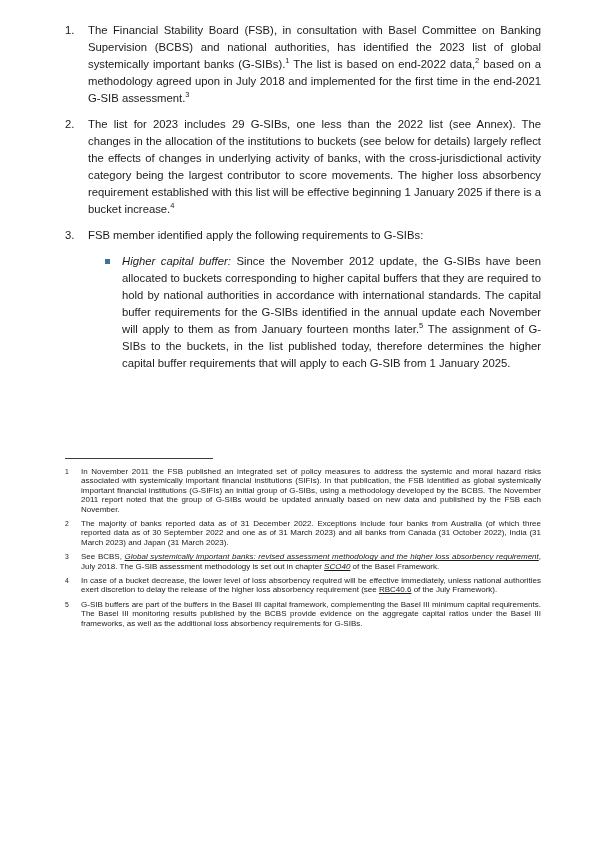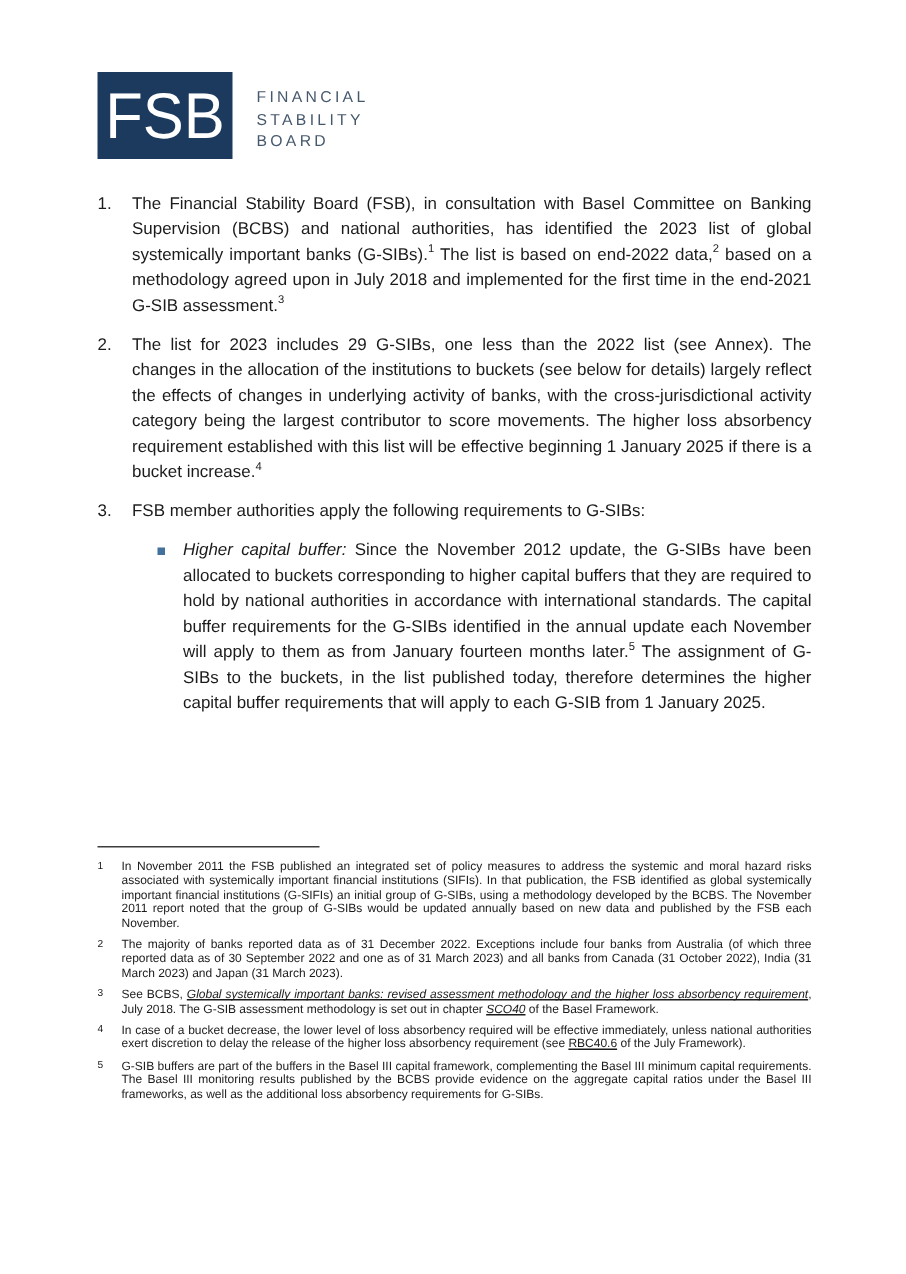--- a/index.html
+++ b/index.html
@@ -59,48 +59,38 @@
   .fn-num{flex:0 0 16px;font-size:6.8px;padding-top:0px;}
   .fn-text{flex:1;text-align:justify;}
   .fn-link{text-decoration:underline;color:#1b1b1b;}
   .fn-link.it{font-style:italic;text-decoration:underline;}
 </style>
 </head>
 <body>
 
 <div class="page">
 
-  <div class="header">
-    <div class="logo-box">
-        <span>FSB</span>
-      </div>
-    <div class="logo-word">
-      <div>FINANCIAL</div>
-      <div>STABILITY</div>
-      <div>BOARD</div>
-    </div>
-  </div>
 
 
 
   <div class="body">
 
     <div class="para">
       <span class="num">1.</span>
       <div class="ptext"><span>The Financial Stability Board (FSB), in consultation with Basel Committee on Banking Supervision (BCBS) and national authorities, has identified the 2023 list of global systemically important banks (G-SIBs).</span><sup class="fnref">1</sup><span> The list is based on end-2022 data,</span><sup class="fnref">2</sup><span> based on a methodology agreed upon in July 2018 and implemented for the first time in the end-2021 G-SIB assessment.</span><sup class="fnref">3</sup></div>
     </div>
 
     <div class="para">
       <span class="num">2.</span>
       <div class="ptext"><span>The list for 2023 includes 29 G-SIBs, one less than the 2022 list (see Annex). The changes in the allocation of the institutions to buckets (see below for details) largely reflect the effects of changes in underlying activity of banks, with the cross-jurisdictional activity category being the largest contributor to score movements. The higher loss absorbency requirement established with this list will be effective beginning 1 January 2025 if there is a bucket increase.</span><sup class="fnref">4</sup></div>
     </div>
 
     <div class="para">
       <span class="num">3.</span>
-      <div class="ptext">FSB member authorities apply the following requirements to G-SIBs:</div>
+      <div class="ptext">FSB member identified apply the following requirements to G-SIBs:</div>
     </div>
 
     <div class="bullet-item">
       <span class="bullet-sq"></span>
       <div class="bullet-text"><span class="it">Higher capital buffer:</span><span> Since the November 2012 update, the G-SIBs have been allocated to buckets corresponding to higher capital buffers that they are required to hold by national authorities in accordance with international standards. The capital buffer requirements for the G-SIBs identified in the annual update each November will apply to them as from January fourteen months later.</span><sup class="fnref">5</sup><span> The assignment of G-SIBs to the buckets, in the list published today, therefore determines the higher capital buffer requirements that will apply to each G-SIB from 1 January 2025.</span></div>
     </div>
 
   </div>
 
   <hr class="fn-sep">

